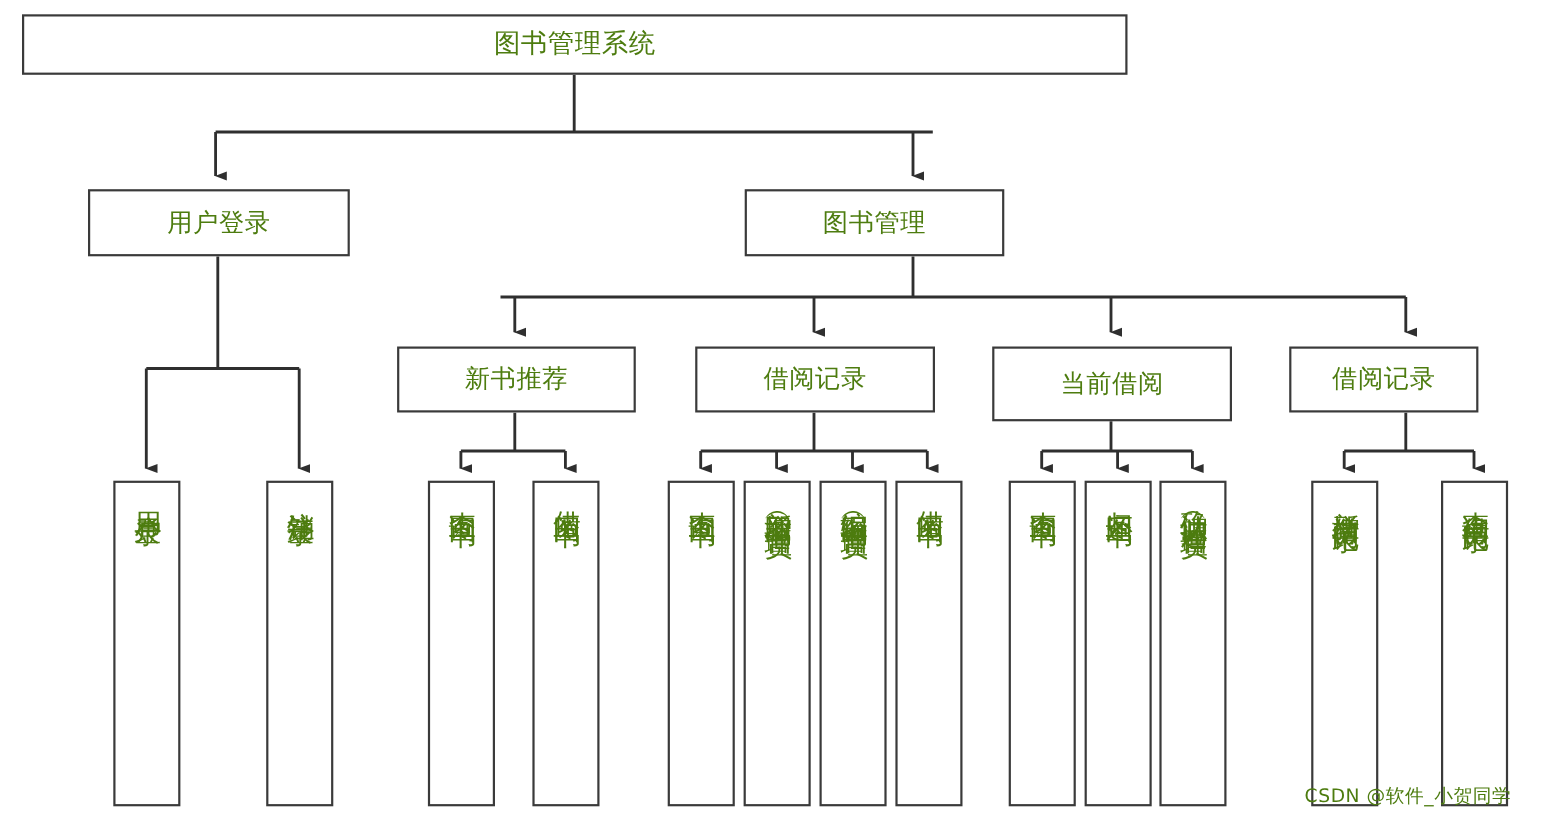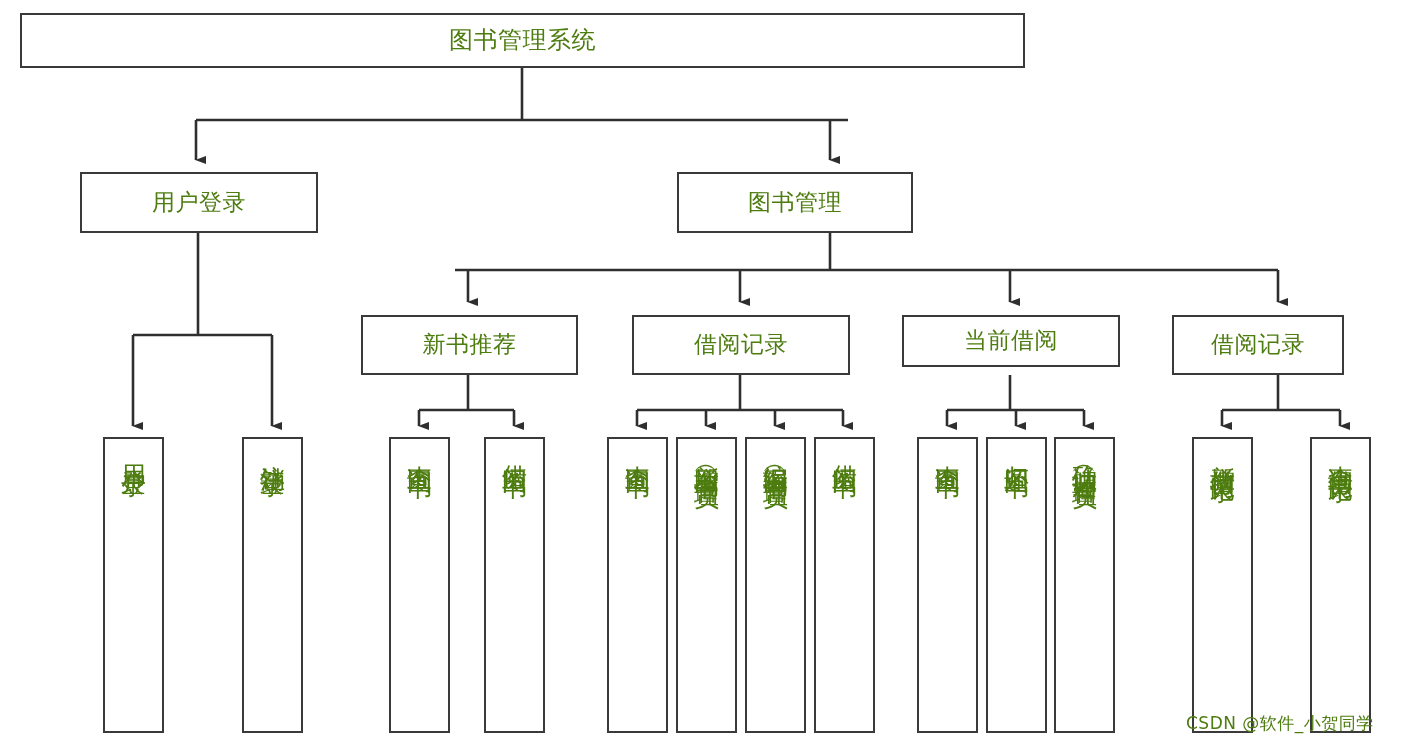--- a/index.html
+++ b/index.html
@@ -145,21 +145,21 @@
   </div>
 
   <div class="node h" style="left:361px; top:315px; width:217px; height:60px;">
     <span class="label">新书推荐</span>
   </div>
 
   <div class="node h" style="left:632px; top:315px; width:218px; height:60px;">
     <span class="label">借阅记录</span>
   </div>
 
-  <div class="node h" style="left:902px; top:315px; width:218px; height:52px;">
+  <div class="node h" style="left:902px; top:315px; width:218px; height:68px;">
     <span class="label">当前借阅</span>
   </div>
 
   <div class="node h" style="left:1172px; top:315px; width:172px; height:60px;">
     <span class="label">借阅记录</span>
   </div>
 
   <div class="node v" style="left:103px; top:437px; width:61px; height:296px;">
     <span class="label">用户登录</span>
   </div>

